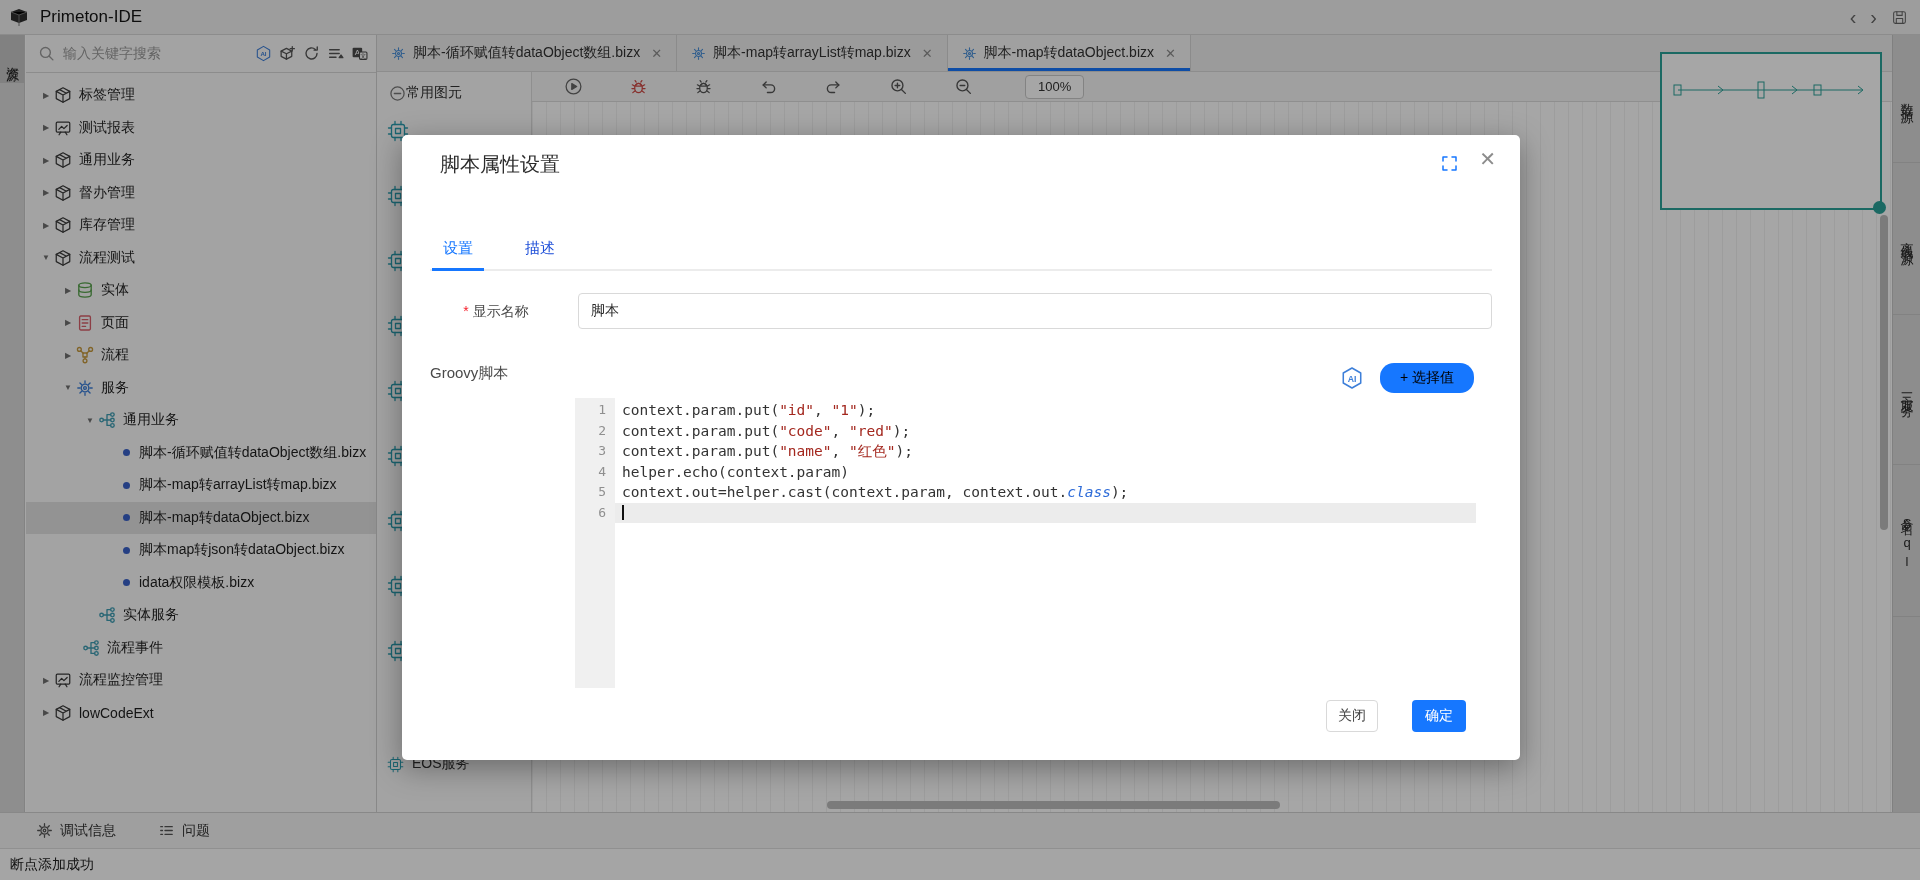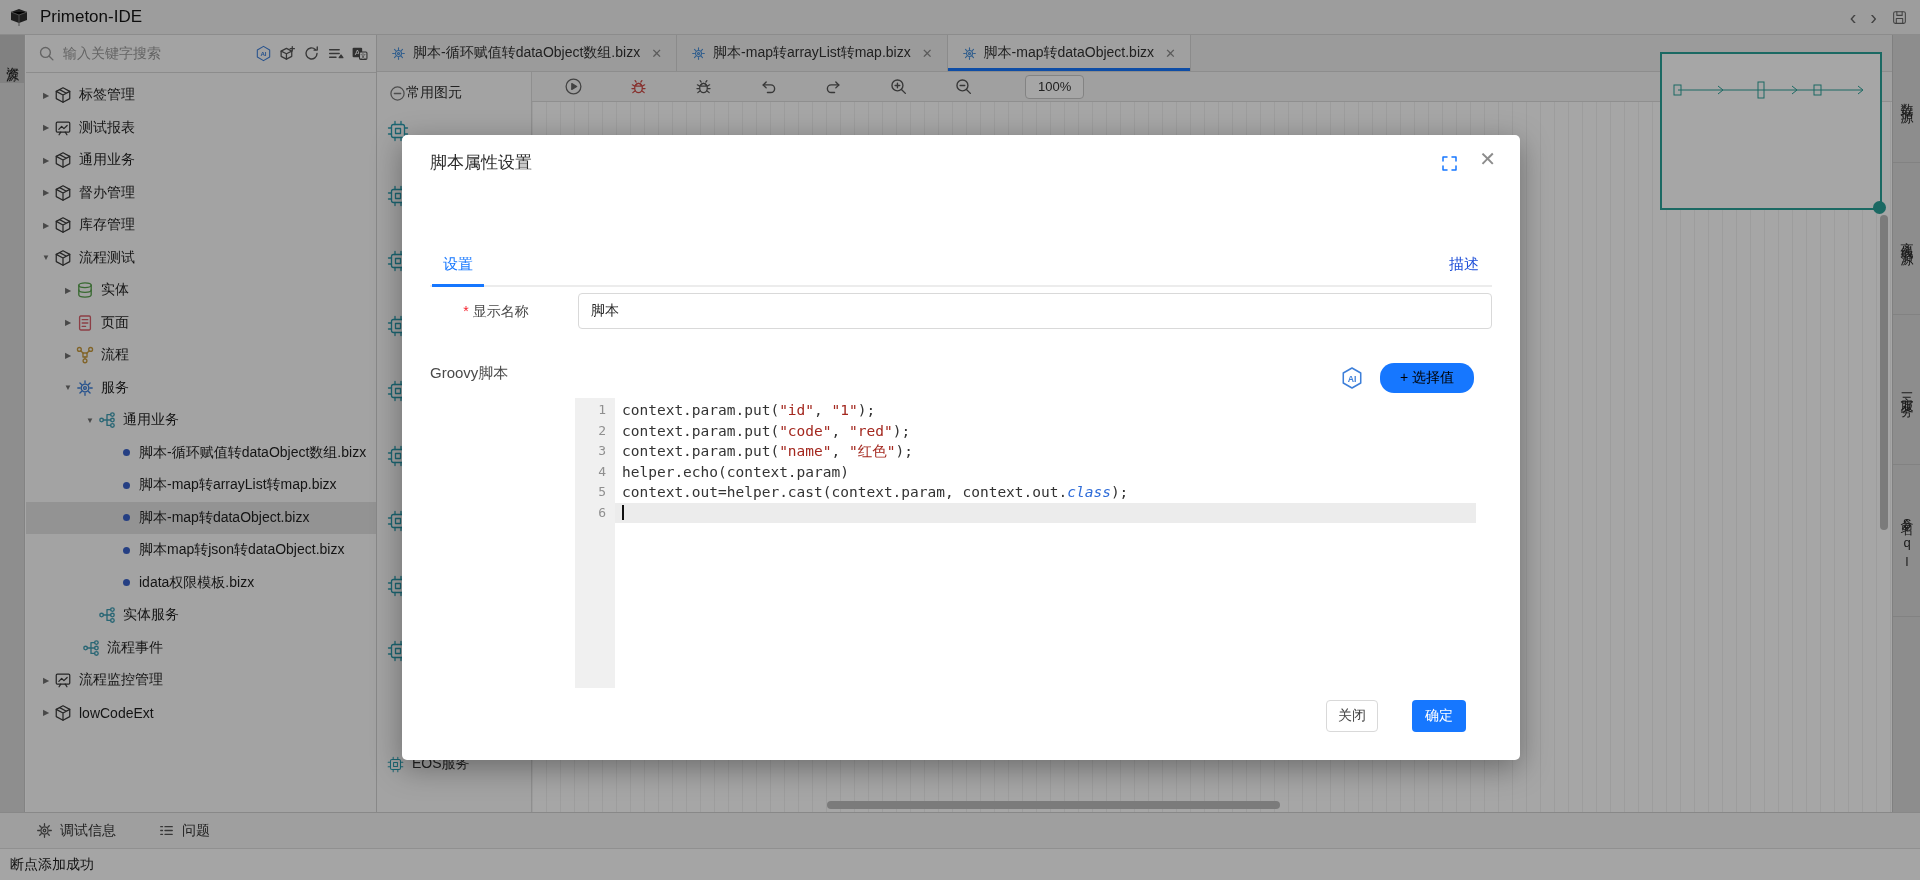--- a/index.html
+++ b/index.html
@@ -74,24 +74,24 @@
 
   
   .rightbar{position:absolute;right:0;top:35px;width:28px;bottom:68px;background:#d9d9d9;border-left:1px solid #c5c5c5;z-index:1;}
   .rb-sec{display:flex;align-items:center;justify-content:center;border-bottom:1px solid #c8c8c8;}
   .rb-label{writing-mode:vertical-rl;text-orientation:upright;font-size:13px;color:#2b2b2b;letter-spacing:4px;}
 
   
   .dim{position:absolute;inset:0;background:rgba(0,0,0,0.35);z-index:50;}
   .modal{position:absolute;left:402px;top:135px;width:1118px;height:625px;background:#fff;border-radius:5px;
          box-shadow:0 8px 30px rgba(0,0,0,0.35);z-index:100;}
-  .m-title{position:absolute;left:28px;top:16px;font-size:17px;color:#2b2b2b;}
+  .m-title{position:absolute;left:38px;top:16px;font-size:20px;color:#2b2b2b;}
   .m-expand{position:absolute;right:62px;top:20px;width:17px;height:17px;}
   .m-close{position:absolute;right:24px;top:14px;font-size:20px;color:#8c8c8c;line-height:20px;cursor:default;}
-  .m-tabs{position:absolute;left:28px;right:28px;top:108px;height:44px;border-bottom:2px solid #ececec;display:flex;gap:26px;justify-content:space-between;}
+  .m-tabs{position:absolute;left:28px;right:28px;top:92px;height:44px;border-bottom:2px solid #ececec;display:flex;gap:26px;}
   .m-tab{position:relative;width:56px;text-align:center;font-size:15px;color:#1d4ed8;padding-top:12px;cursor:default;}
   .m-tab.active{color:#1677ff;}
   .m-tab.active::after{content:"";position:absolute;left:2px;right:2px;bottom:-2px;height:3px;background:#1677ff;}
   .m-label{position:absolute;left:28px;width:132px;top:158px;height:36px;line-height:36px;text-align:center;
            font-size:14px;color:#4a4a4a;}
   .req{color:#f5222d;margin-right:4px;}
   .m-input{position:absolute;left:176px;right:28px;top:158px;height:36px;border:1px solid #d9d9d9;border-radius:4px;
            font-size:14px;color:#262626;padding:0 12px;background:#fff;font-family:inherit;}
   .g-label{position:absolute;left:28px;top:229px;font-size:15px;color:#4a4a4a;}
   .ai-btn{position:absolute;left:938px;top:231px;width:24px;height:24px;}

